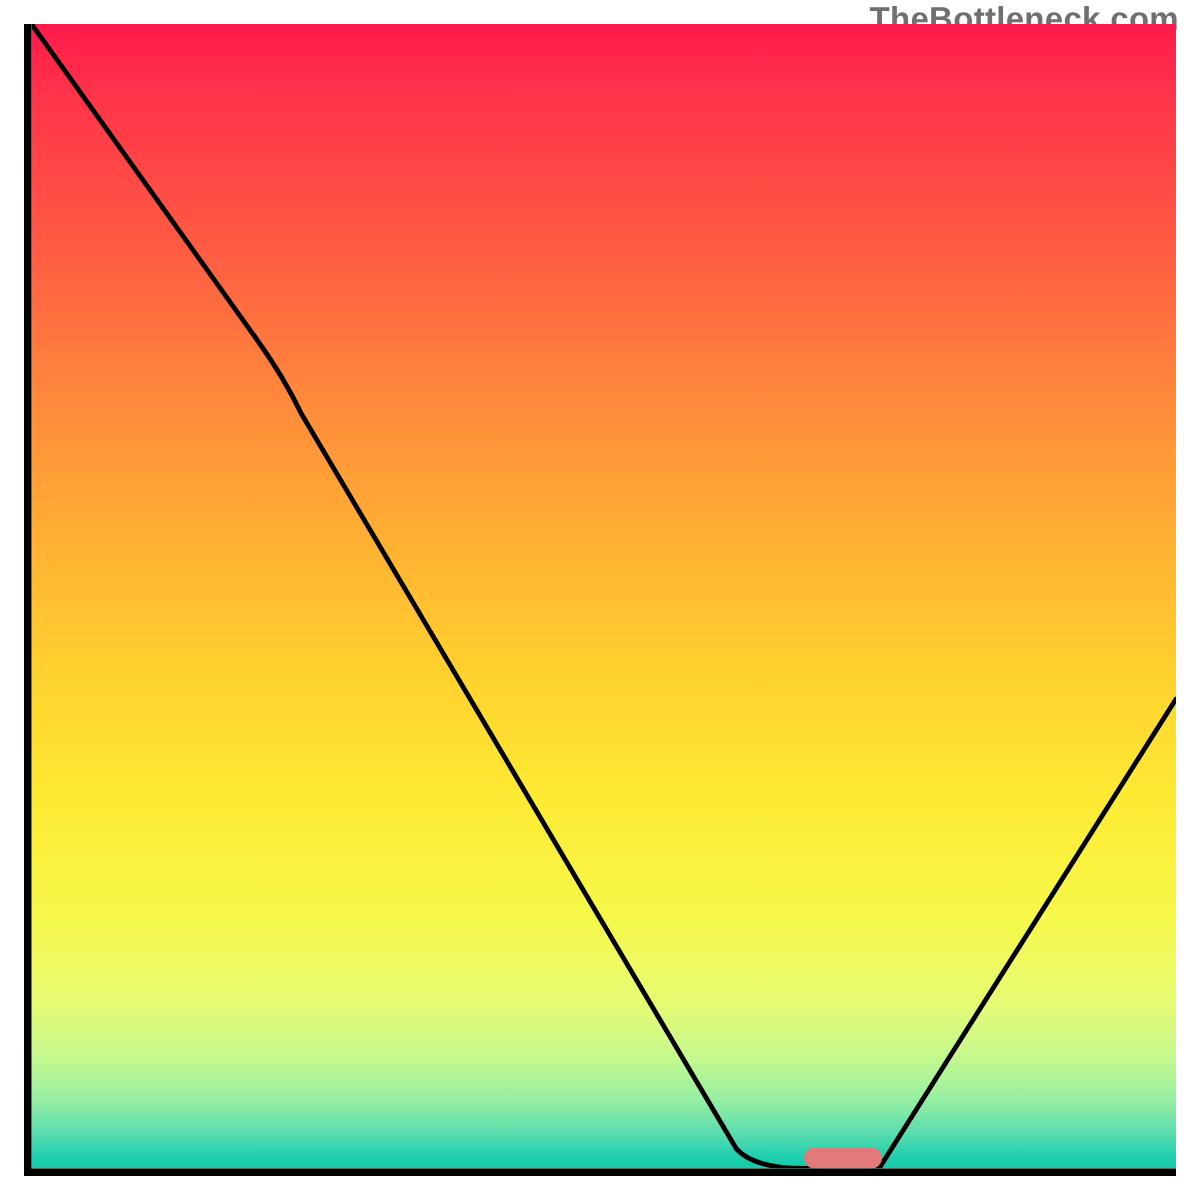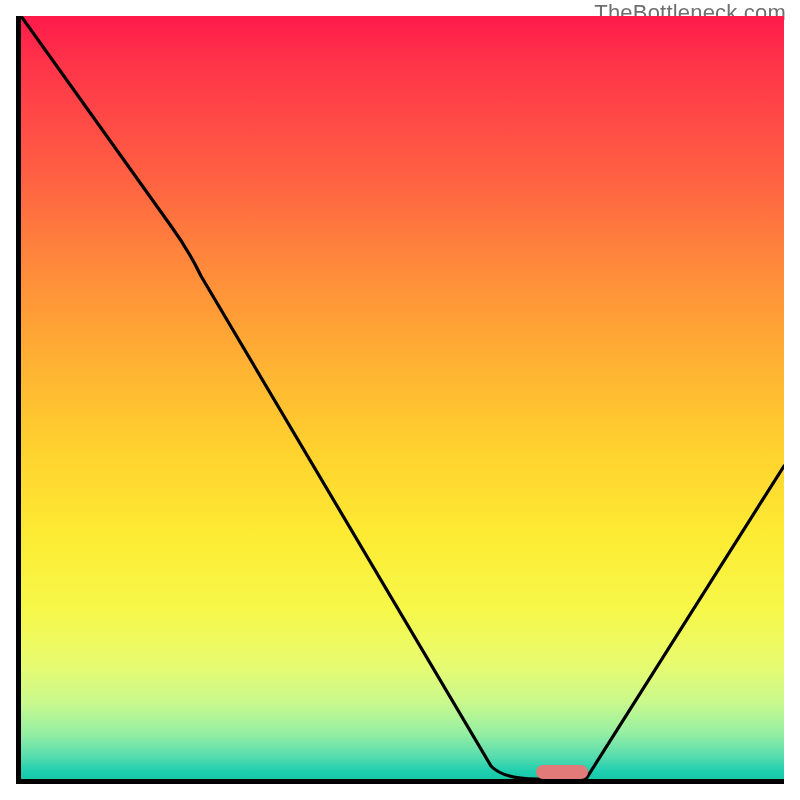--- a/index.html
+++ b/index.html
@@ -42,21 +42,21 @@
       #1ecfb0 99%,
       #17c9a6 100%
     );
   }
   .watermark {
     position: absolute;
     top: 0px;
     right: 14px;
     color: #6f6f6f;
     font-size: 22px;
-    font-weight: 400;
+    font-weight: 700;
     letter-spacing: 0.2px;
     user-select: none;
   }
   svg.curve {
     position: absolute;
     left: 0;
     top: 0;
     width: 100%;
     height: 100%;
   }

